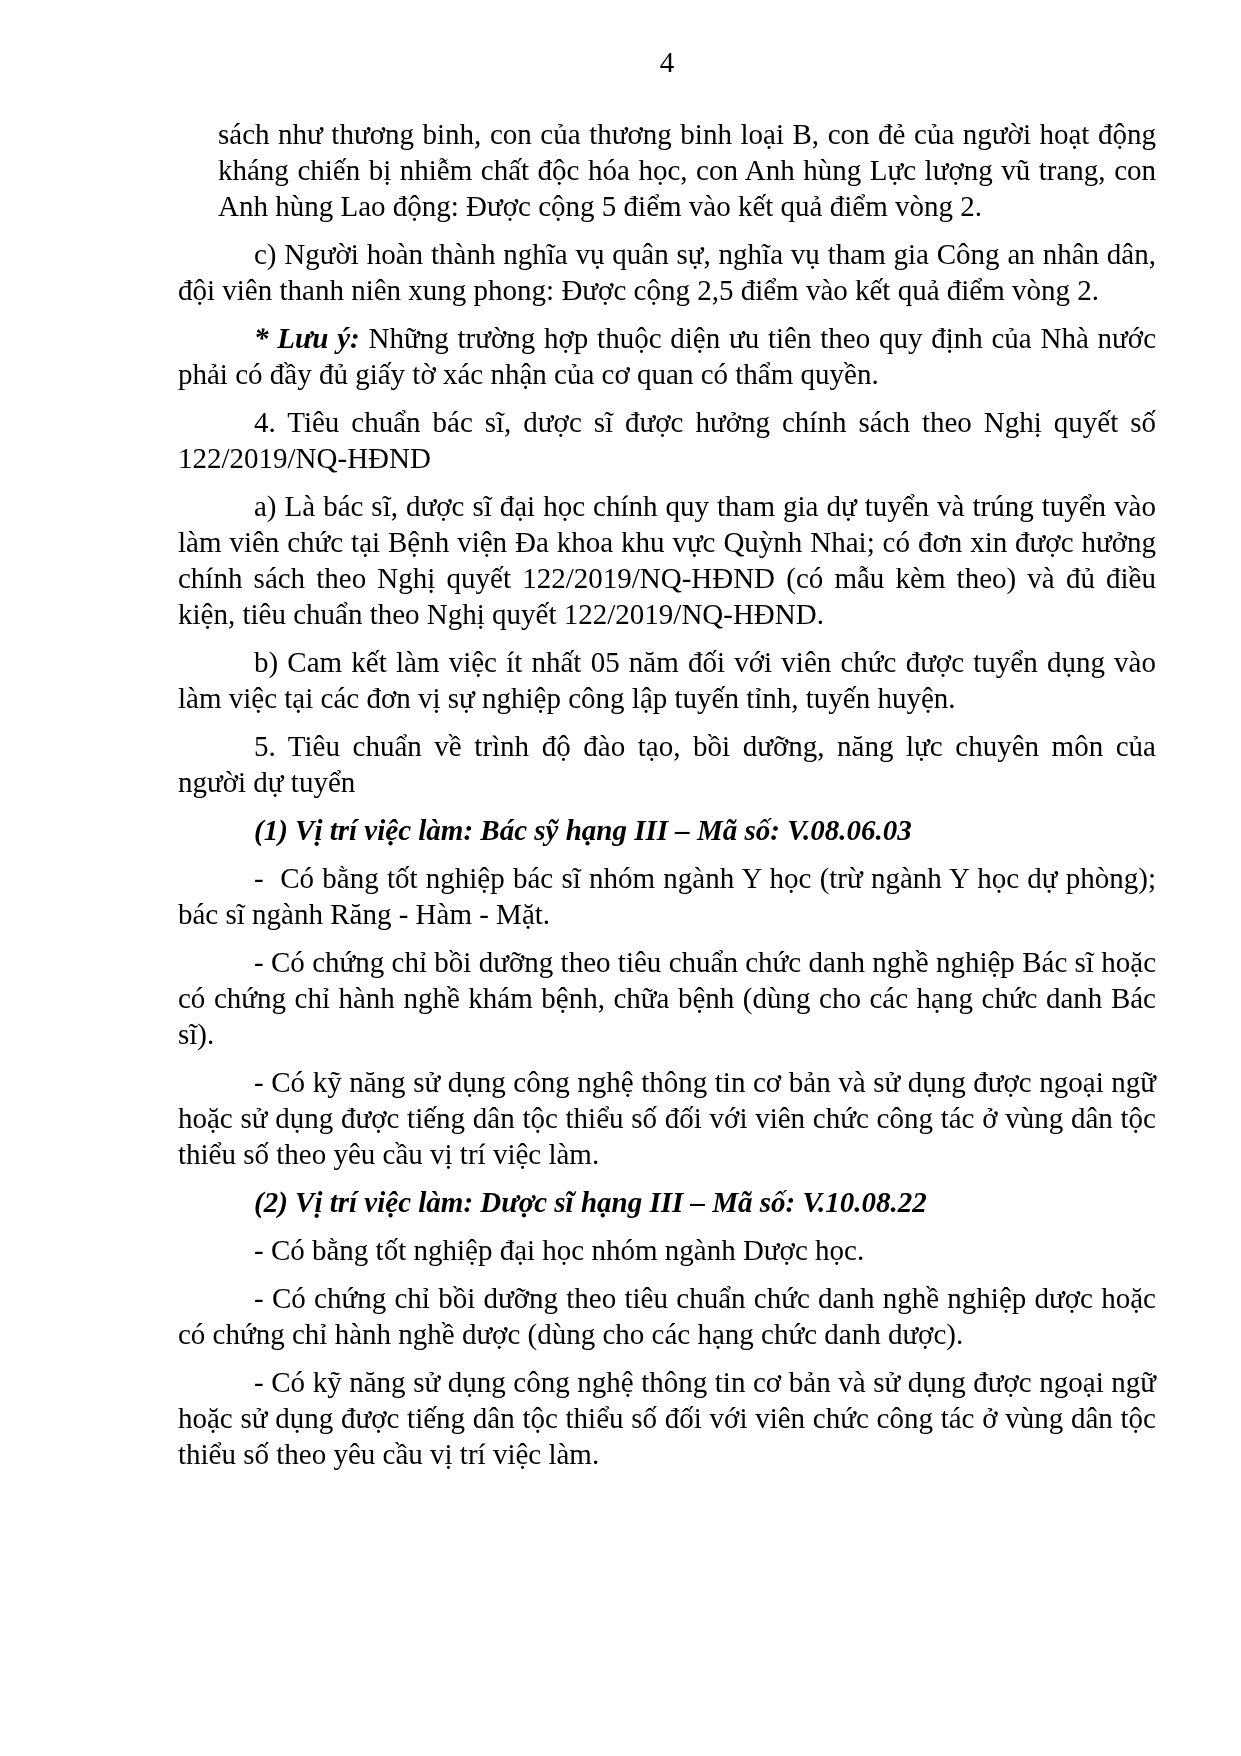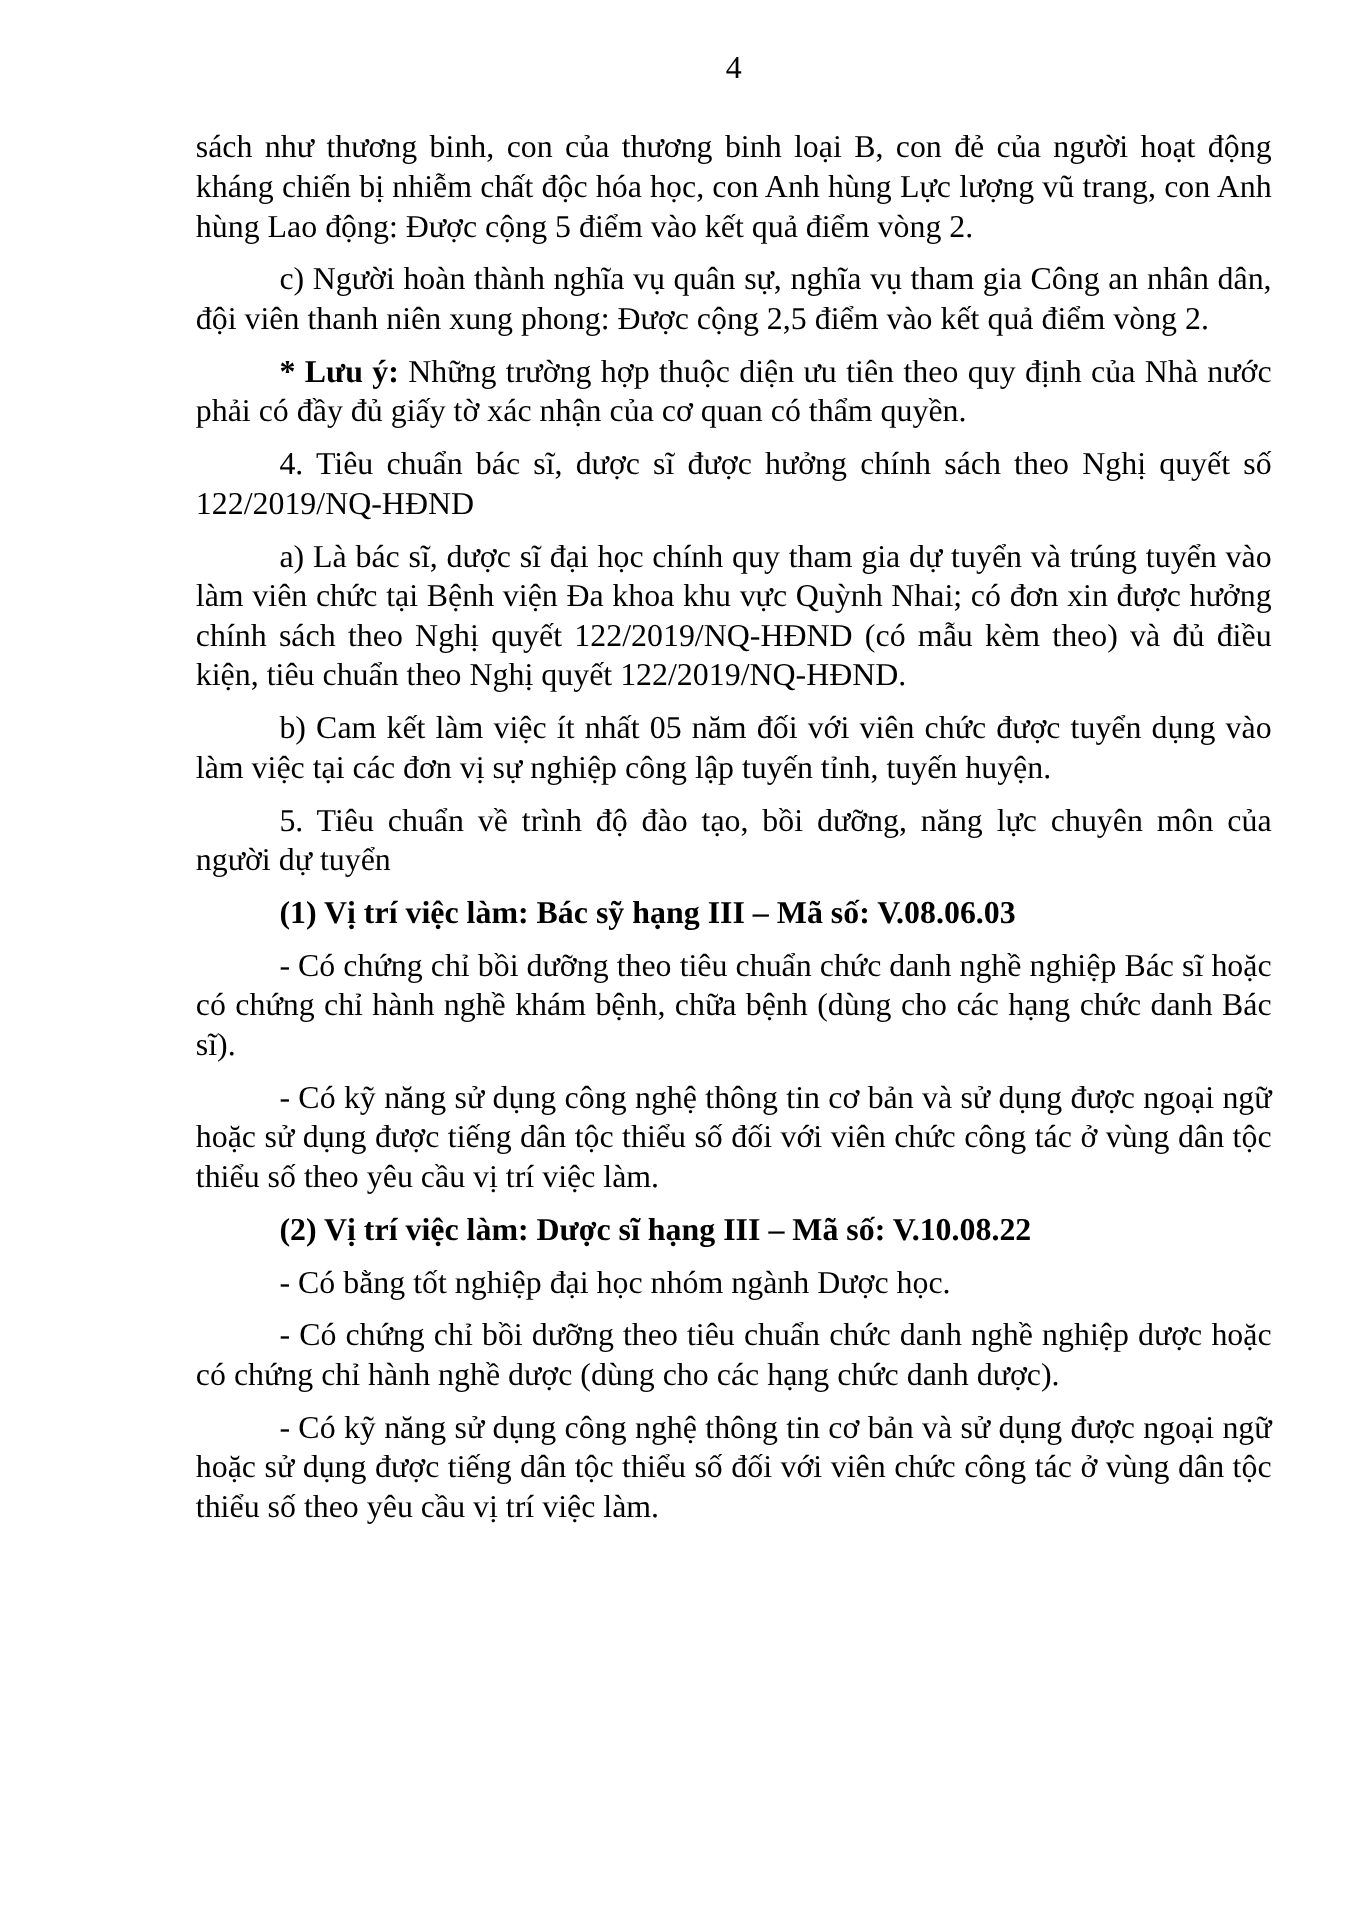--- a/index.html
+++ b/index.html
@@ -25,23 +25,24 @@
     margin: 0 0 36px 0;
   }
   .doc-body p {
     margin: 12px 0 0 0;
     text-align: justify;
     text-indent: 76px;
   }
   .doc-body p.continuation {
     margin-top: 0;
     text-indent: 0;
+    margin-left: 40px;
   }
   .bold   { font-weight: normal; }
-  .bi     { font-weight: bold; }
+  .bi     { font-weight: bold; font-style: italic; }
   .italic { }
 </style>
 </head>
 <body>
 
 <div class="page">
 
   <div class="page-number">4</div>
 
   <div class="doc-body">
@@ -57,20 +58,21 @@
     <p class="bold">4. Tiêu chuẩn bác sĩ, dược sĩ được hưởng chính sách theo Nghị quyết số 122/2019/NQ-HĐND</p>
 
     <p><span>a) Là bác sĩ, dược sĩ đại học chính quy tham gia dự tuyển và trúng tuyển vào làm viên chức tại Bệnh viện Đa khoa khu vực Quỳnh Nhai; có đơn xin được hưởng chính sách theo Nghị quyết 122/2019/NQ-HĐND </span><span class="italic">(có mẫu kèm theo)</span><span> và đủ điều kiện, tiêu chuẩn theo Nghị quyết 122/2019/NQ-HĐND.</span></p>
 
     <p>b) Cam kết làm việc ít nhất 05 năm đối với viên chức được tuyển dụng vào làm việc tại các đơn vị sự nghiệp công lập tuyến tỉnh, tuyến huyện.</p>
 
     <p class="bold">5. Tiêu chuẩn về trình độ đào tạo, bồi dưỡng, năng lực chuyên môn của người dự tuyển</p>
 
     <p class="bi">(1) Vị trí việc làm: Bác sỹ hạng III – Mã số: V.08.06.03</p>
 
+    <p>-&nbsp; Có bằng tốt nghiệp bác sĩ nhóm ngành Y học (trừ ngành Y học dự phòng); bác sĩ ngành Răng - Hàm - Mặt.</p>
 
     <p>- Có chứng chỉ bồi dưỡng theo tiêu chuẩn chức danh nghề nghiệp Bác sĩ hoặc có chứng chỉ hành nghề khám bệnh, chữa bệnh (dùng cho các hạng chức danh Bác sĩ).</p>
 
     <p>- Có kỹ năng sử dụng công nghệ thông tin cơ bản và sử dụng được ngoại ngữ hoặc sử dụng được tiếng dân tộc thiểu số đối với viên chức công tác ở vùng dân tộc thiểu số theo yêu cầu vị trí việc làm.</p>
 
     <p class="bi">(2) Vị trí việc làm: Dược sĩ hạng III – Mã số: V.10.08.22</p>
 
     <p>- Có bằng tốt nghiệp đại học nhóm ngành Dược học.</p>
 
     <p>- Có chứng chỉ bồi dưỡng theo tiêu chuẩn chức danh nghề nghiệp dược hoặc có chứng chỉ hành nghề dược (dùng cho các hạng chức danh dược).</p>

